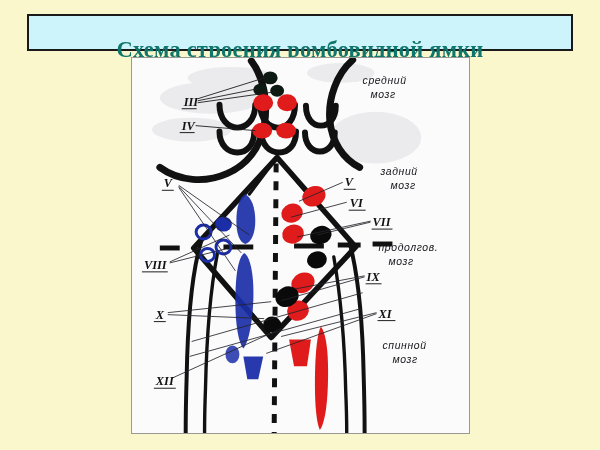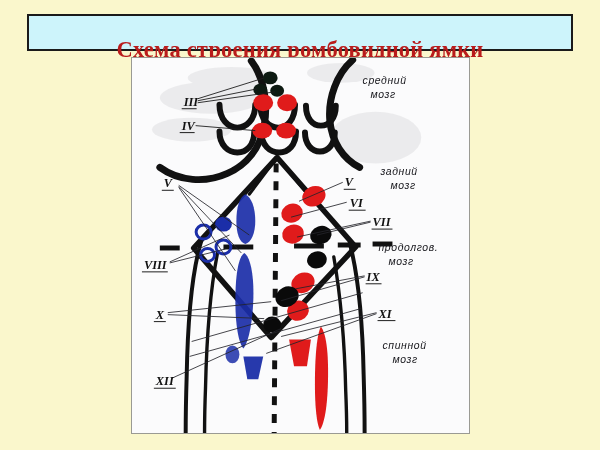--- a/index.html
+++ b/index.html
@@ -32,21 +32,21 @@
     border: 2px solid #1a1a1a;
     box-sizing: border-box;
     display: flex;
     align-items: center;
     justify-content: center;
   }
   #title-text {
     font-family: "Liberation Serif", serif;
     font-weight: bold;
     font-size: 22.5px;
-    color: #b91c1c;
+    color: #0f766e;
     letter-spacing: 0.2px;
     white-space: nowrap;
     line-height: 1;
     margin-top: 36px;
   }
   
   #figure-panel {
     position: absolute;
     left: 131px;
     top: 57px;

